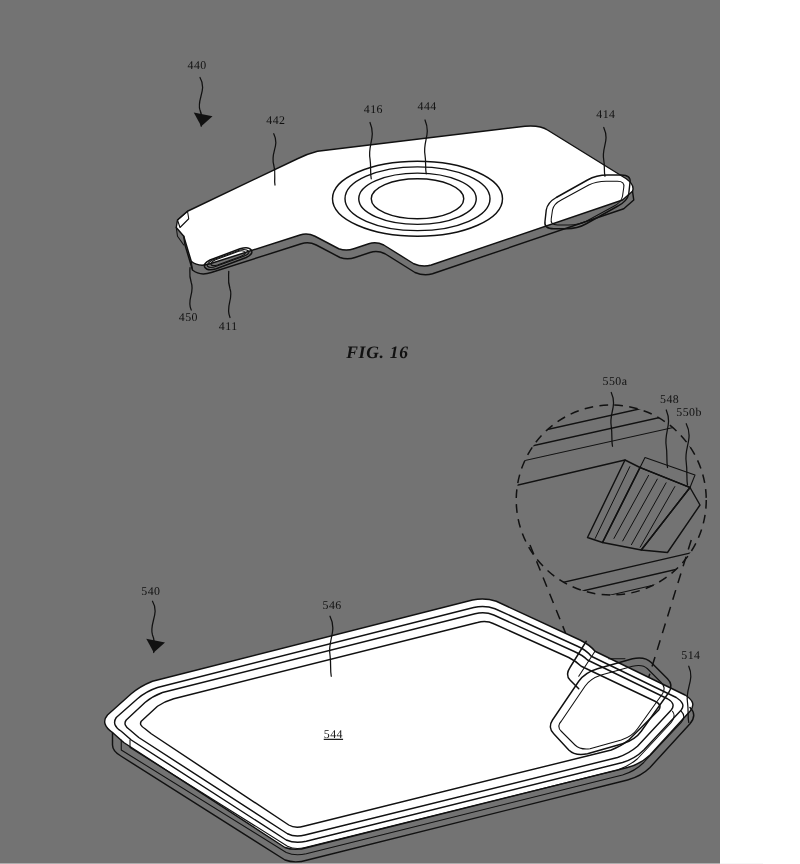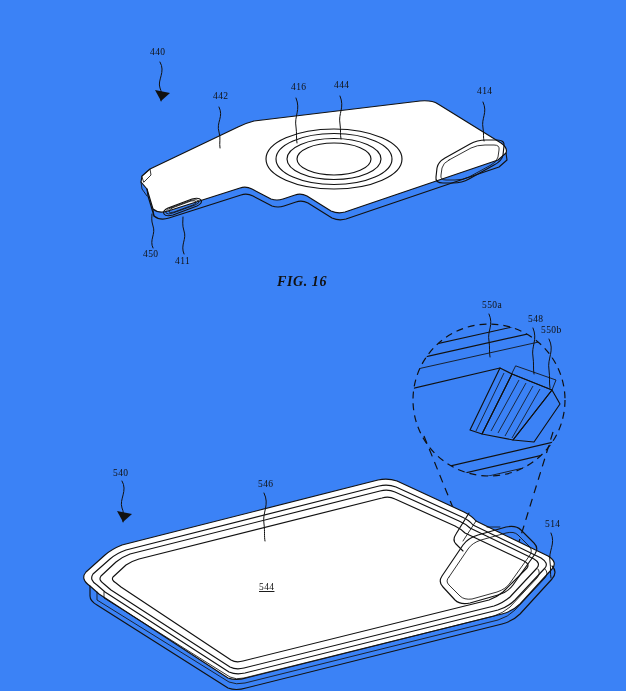--- a/index.html
+++ b/index.html
@@ -5,23 +5,23 @@
   html, body {
     margin: 0;
     padding: 0;
     background: #ffffff;
   }
   body {
     font-family: "Liberation Serif", serif;
   }
   #page {
     position: relative;
-    width: 626px;
+    width: 576px;
     height: 691px;
-    background: #3b82f6;
+    background: #737373;
     overflow: hidden;
   }
   #page svg {
     position: absolute;
     top: 0;
     left: 0;
     width: 640px;
     height: 691px;
   }
   .ln {

